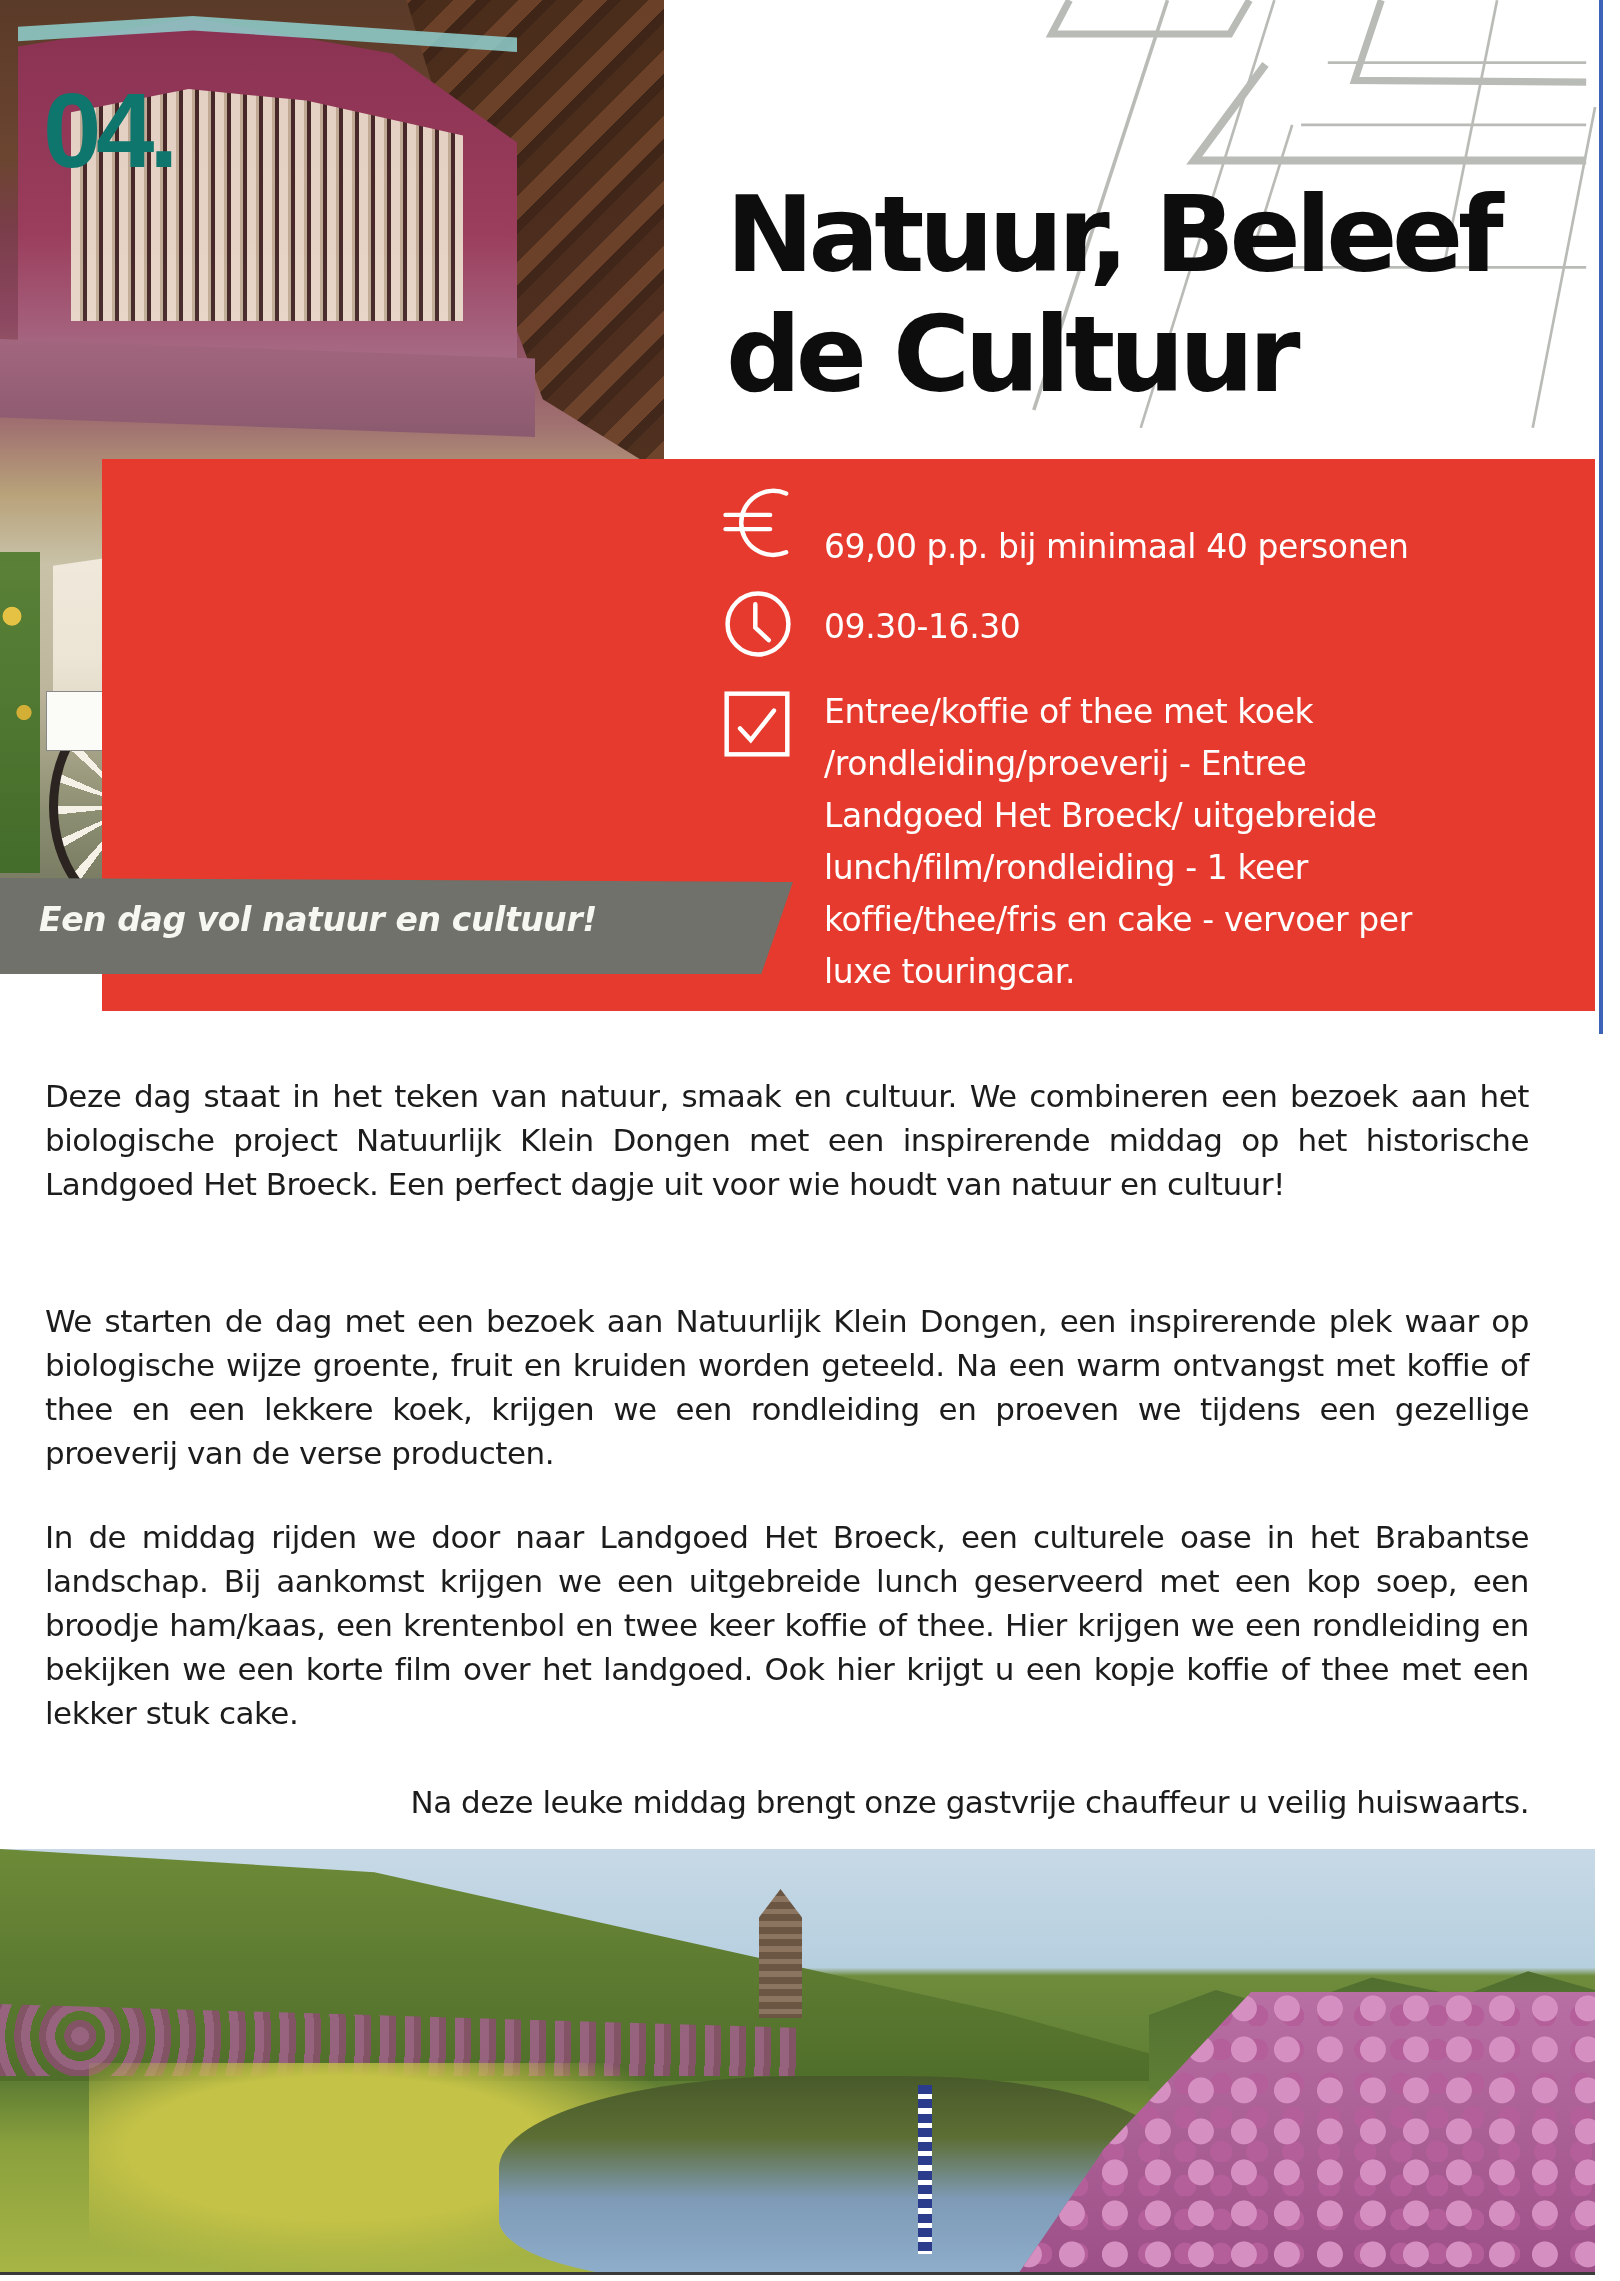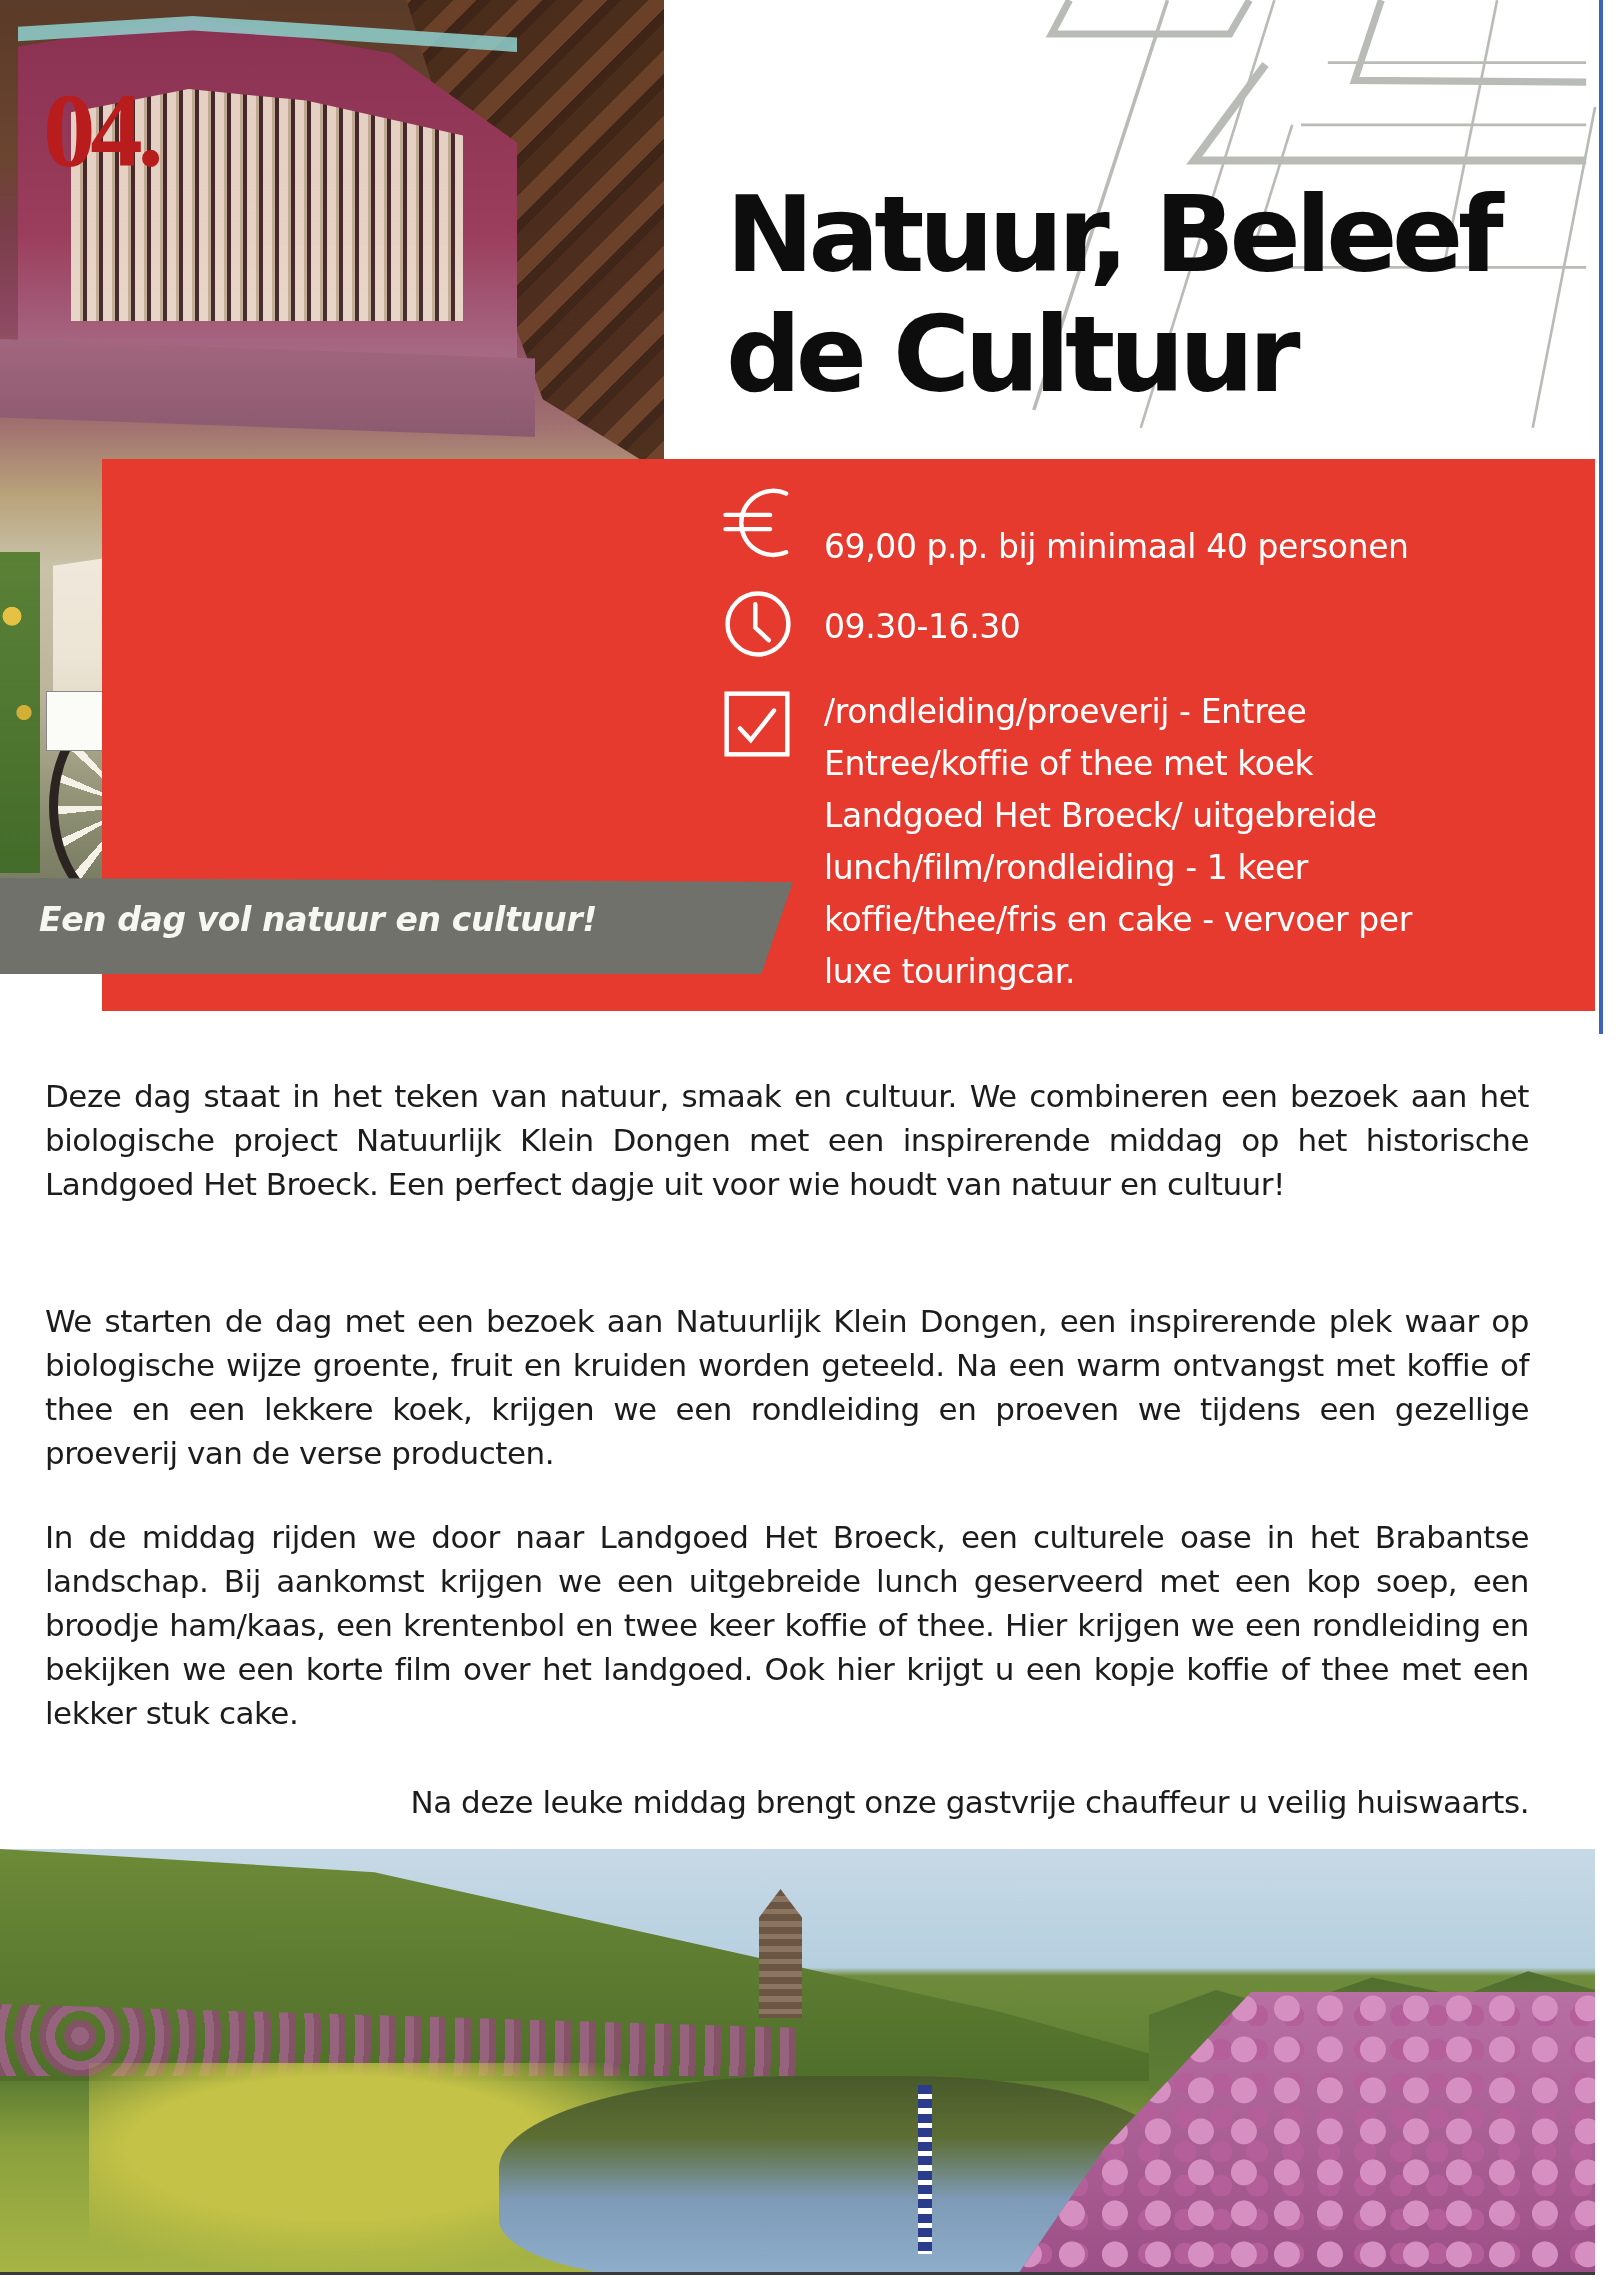--- a/index.html
+++ b/index.html
@@ -84,22 +84,22 @@
   .ivy {
     position: absolute; left: 0; top: 552px; width: 40px; height: 321px;
     background: radial-gradient(circle at 30% 20%, #e9c23a 0 9px, transparent 9.8px),
                 radial-gradient(circle at 60% 50%, #d7b02c 0 7.1px, transparent 8px),
                 linear-gradient(180deg, #4e7a2a, #3e6a24);
     opacity: 0.9;
   }
 
   .section-number {
     position: absolute; left: 43px; top: 78px;
-    font-family: Liberation Serif, serif; font-weight: bold;
-    font-size: 105px; letter-spacing: -5.3px; color: #b91c1c;
+    font-family: Liberation Sans, sans-serif; font-weight: bold;
+    font-size: 105px; letter-spacing: -5.3px; color: #0f766e;
     line-height: 1;
   }
 
   
   .deco { position: absolute; left: 1016px; top: 0; width: 588px; height: 428px; }
 
   
   .title {
     position: absolute; left: 726px; top: 55px; width: 838px;
     font-family: "DejaVu Sans", sans-serif; font-weight: bold;
@@ -257,22 +257,22 @@
     <circle cx="38" cy="38" r="34"></circle>
     <path d="M35 16 L35 42 L50 56"></path>
   </svg>
   <div class="info-text" style="top:601px;">09.30-16.30</div>
 
   <svg class="info-icon" style="left:724px; top:691px; width:66px; height:66px;" viewBox="0 0 74 74" fill="none" stroke="#ffffff" stroke-width="5" stroke-linecap="round">
     <rect x="3" y="3" width="68" height="68"></rect>
     <path d="M18 42 L30 55 L56 22"></path>
   </svg>
   <div class="info-text" style="top:686px;">
+    <div>Entree/koffie of thee met koek</div>
     <div>/rondleiding/proeverij - Entree</div>
-    <div>Entree/koffie of thee met koek</div>
     <div>Landgoed Het Broeck/ uitgebreide</div>
     <div>lunch/film/rondleiding - 1 keer</div>
     <div>koffie/thee/fris en cake - vervoer per</div>
     <div>luxe touringcar.</div>
   </div>
 
   <div class="tagline"></div>
   <div class="tagline-text">Een dag vol natuur en cultuur!</div>
 
   <p class="body-text p1">Deze dag staat in het teken van natuur, smaak en cultuur. We combineren een bezoek aan het biologische project Natuurlijk Klein Dongen met een inspirerende middag op het historische Landgoed Het Broeck. Een perfect dagje uit voor wie houdt van natuur en cultuur!</p>

